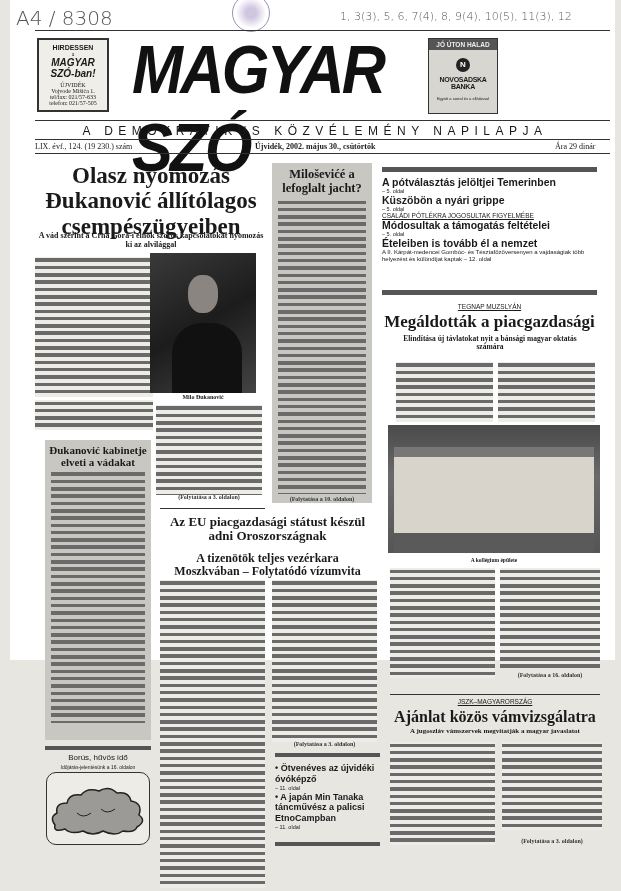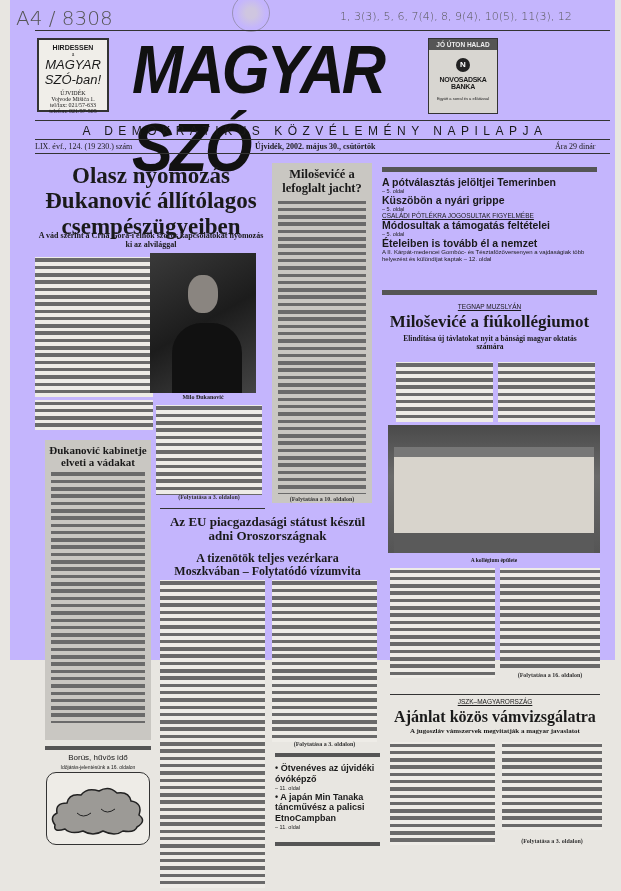--- a/index.html
+++ b/index.html
@@ -1,17 +1,17 @@
 <!DOCTYPE html>
 <html><head>
 <meta charset="utf-8">
 <style>
 *{box-sizing:border-box;margin:0;padding:0}
 body{width:621px;height:891px;background:#e8e6e1;font-family:"Liberation Serif",serif;color:#1a1a1a;position:relative;overflow:hidden}
-.page{position:absolute;left:10px;top:0;width:605px;height:660px;background:#c4b5fd}
+.page{position:absolute;left:10px;top:0;width:605px;height:660px;background:#ffffff}
 .abs{position:absolute}
 .hand{font-family:"DejaVu Sans",sans-serif;color:#555;font-weight:300}
 .stamp{position:absolute;left:222px;top:-6px;width:38px;height:38px;border:1.5px solid #9a92b8;border-radius:50%;background:radial-gradient(circle,#cfc6e0 20%,transparent 60%)}
 .hr{position:absolute;background:#333;height:1px}
 .adbox{position:absolute;border:2px solid #333;background:#f0eee9;text-align:center}
 .masthead{position:absolute;left:122px;top:30px;width:290px;font-family:"Liberation Sans",sans-serif;font-weight:900;font-style:italic;font-size:68px;letter-spacing:-3px;transform:scaleX(0.9);transform-origin:left;color:#111;line-height:78px}
 .tagline{position:absolute;left:10px;top:124px;width:590px;text-align:center;font-family:"Liberation Sans",sans-serif;font-size:12px;letter-spacing:5.5px}
 .issue{position:absolute;top:142px;font-size:8px}
 .h1{font-weight:bold;text-align:center;line-height:1.1}
 .lines{background:repeating-linear-gradient(#eeece7 0 1.5px,#6a6a6a 1.5px 5px,#eeece7 5px 7.3px)}
@@ -27,21 +27,21 @@
 
   <div class="abs hand" style="left:6px;top:6px;font-size:20px">A4 / 8308</div>
   <div class="stamp"></div>
   <div class="abs hand" style="left:330px;top:10px;font-size:11px">1, 3(3), 5, 6, 7(4), 8, 9(4), 10(5), 11(3), 12</div>
 
   <div class="hr" style="left:25px;top:30px;width:575px"></div>
 
   <div class="adbox" style="left:27px;top:38px;width:72px;height:74px;font-size:6px;padding-top:4px">
     <div class="sans" style="font-weight:bold;font-size:7px">HIRDESSEN</div>
     <div>a</div>
-    <div class="sans" style="font-weight:400;font-style:italic;font-size:13px">MAGYAR SZÓ-ban!</div>
+    <div class="sans" style="font-weight:700;font-style:italic;font-size:10px">MAGYAR SZÓ-ban!</div>
     <div style="margin-top:3px">ÚJVIDÉK</div>
     <div>Vojvode Mišića 1.</div>
     <div>tel/fax: 021/57-633</div>
     <div>telefon: 021/57-505</div>
   </div>
 
   <div class="masthead">MAGYAR SZÓ</div>
 
   <div class="adbox" style="left:418px;top:38px;width:70px;height:76px;border-width:1px;background:#d8d6d1">
     <div class="sans" style="background:#555;color:#eee;font-size:6.5px;font-weight:bold;padding:2px 0">JÓ ÚTON HALAD</div>
@@ -99,21 +99,21 @@
     <div style="font-size:5.5px">– 5. oldal</div>
     <div style="font-size:6.5px;text-decoration:underline">CSALÁDI PÓTLÉKRA JOGOSULTAK FIGYELMÉBE</div>
     <div style="font-size:10.5px;font-weight:bold">Módosultak a támogatás feltételei</div>
     <div style="font-size:5.5px">– 5. oldal</div>
     <div style="font-size:10.5px;font-weight:bold">Ételeiben is tovább él a nemzet</div>
     <div style="font-size:6px;line-height:1.2">A II. Kárpát-medencei Gombóc- és Tésztafőzőversenyen a vajdasá­giak több helyezést és különdíjat kaptak – 12. oldal</div>
   </div>
   <div class="bar" style="left:372px;top:290px;width:215px"></div>
 
   <div class="abs sans" style="left:372px;top:303px;width:215px;text-align:center;font-size:6.5px;text-decoration:underline">TEGNAP MUZSLYÁN</div>
-  <div class="abs h1" style="left:372px;top:313px;width:215px;font-size:17px">Miloševićé a fiúkollégiumot</div>
+  <div class="abs h1" style="left:372px;top:313px;width:215px;font-size:17px">Megáldották a piacgazdasági</div>
   <div class="abs h1" style="left:385px;top:335px;width:190px;font-size:7.5px">Elindítása új távlatokat nyit a bánsági magyar oktatás számára</div>
   <div class="abs lines" style="left:386px;top:362px;width:97px;height:60px"></div>
   <div class="abs lines" style="left:488px;top:362px;width:97px;height:60px"></div>
   <div class="abs" style="left:378px;top:425px;width:212px;height:128px;background:linear-gradient(#4a4a4a 0%,#6a6a6a 40%,#555 100%)">
     <div style="position:absolute;left:6px;top:28px;width:200px;height:80px;background:#d8d4cc"></div>
     <div style="position:absolute;left:6px;top:22px;width:200px;height:10px;background:#777"></div>
     <div style="position:absolute;left:6px;top:108px;width:200px;height:20px;background:#5a5a5a"></div>
   </div>
   <div class="abs" style="left:378px;top:557px;width:212px;text-align:center;font-size:5.5px;font-weight:bold">A kollégium épülete</div>
   <div class="abs lines" style="left:380px;top:568px;width:105px;height:110px"></div>

